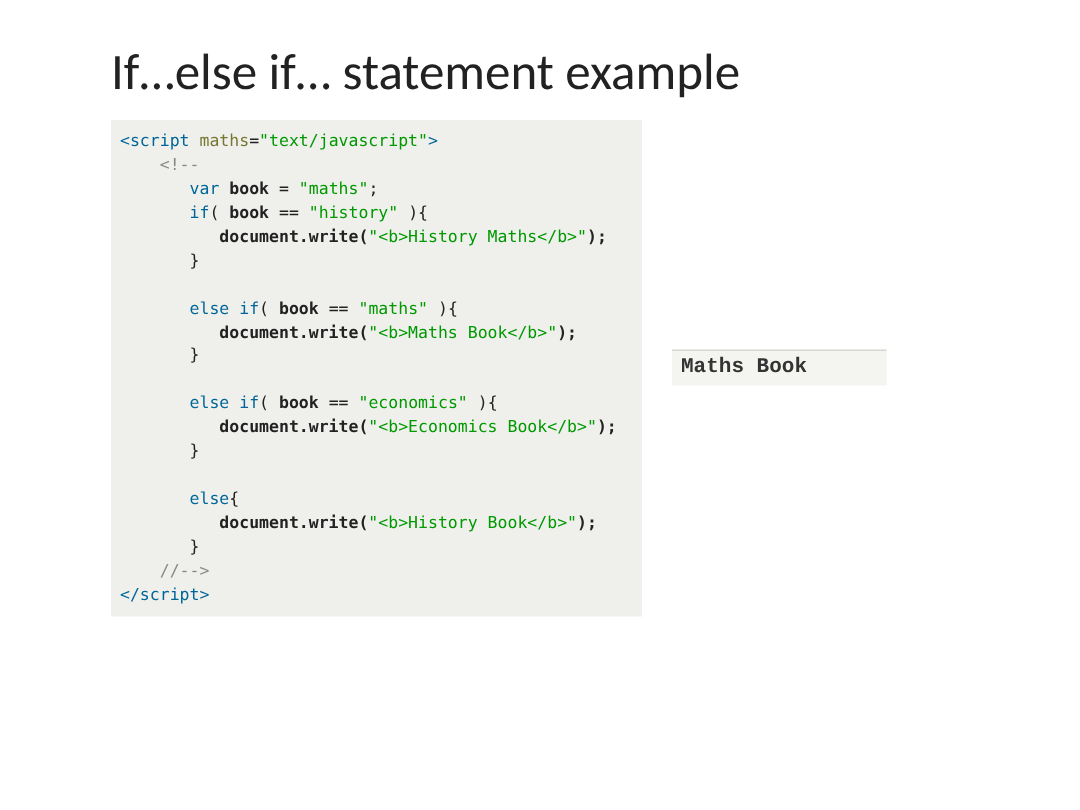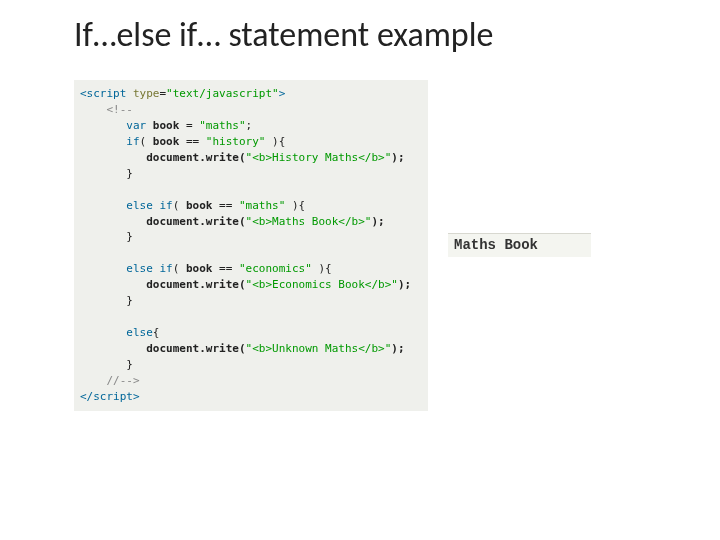--- a/index.html
+++ b/index.html
@@ -12,21 +12,21 @@
     overflow: hidden;
   }
   .slide {
     width: 720px;
     height: 540px;
     position: relative;
     box-sizing: border-box;
   }
   .title {
     position: absolute;
-    top: 14px;
+    top: 28px;
     left: 74px;
     font-size: 34px;
     color: #222;
     font-weight: 400;
   }
   .code-box {
     position: absolute;
     top: 80px;
     left: 74px;
     width: 354px;
@@ -68,37 +68,37 @@
   }
 </style>
 </head>
 <body>
 
 <div class="slide">
 
   <div class="title">If…else if… statement example</div>
 
   <div class="code-box">
-<pre><span class="tag">&lt;script</span> <span class="attr-name">type</span>=<span class="attr-val">"text/javascript"</span><span class="tag">&gt;</span>
+<pre><span class="tag">&lt;script</span> <span class="attr-name">maths</span>=<span class="attr-val">"text/javascript"</span><span class="tag">&gt;</span>
     <span class="comment-open">&lt;!--</span>
        <span class="kw">var</span> <span class="plain">book</span> <span class="op">=</span> <span class="str">"maths"</span><span class="op">;</span>
        <span class="kw">if</span><span class="op">(</span> <span class="plain">book</span> <span class="op">==</span> <span class="str">"history"</span> <span class="op">){</span>
           <span class="plain">document.write(</span><span class="str">"&lt;b&gt;</span><span class="str">History Maths</span><span class="str">&lt;/b&gt;"</span><span class="plain">);</span>
        <span class="op">}</span>
 
        <span class="kw">else</span> <span class="kw">if</span><span class="op">(</span> <span class="plain">book</span> <span class="op">==</span> <span class="str">"maths"</span> <span class="op">){</span>
           <span class="plain">document.write(</span><span class="str">"&lt;b&gt;</span><span class="str">Maths Book</span><span class="str">&lt;/b&gt;"</span><span class="plain">);</span>
        <span class="op">}</span>
 
        <span class="kw">else</span> <span class="kw">if</span><span class="op">(</span> <span class="plain">book</span> <span class="op">==</span> <span class="str">"economics"</span> <span class="op">){</span>
           <span class="plain">document.write(</span><span class="str">"&lt;b&gt;</span><span class="str">Economics Book</span><span class="str">&lt;/b&gt;"</span><span class="plain">);</span>
        <span class="op">}</span>
 
        <span class="kw">else</span><span class="op">{</span>
-          <span class="plain">document.write(</span><span class="str">"&lt;b&gt;</span><span class="str">Unknown Maths</span><span class="str">&lt;/b&gt;"</span><span class="plain">);</span>
+          <span class="plain">document.write(</span><span class="str">"&lt;b&gt;</span><span class="str">History Book</span><span class="str">&lt;/b&gt;"</span><span class="plain">);</span>
        <span class="op">}</span>
     <span class="comment-open">//--&gt;</span>
 <span class="tag">&lt;/script&gt;</span></pre>
   </div>
 
   <div class="output-box">
     <span>Maths Book</span>
   </div>
 
 </div>

